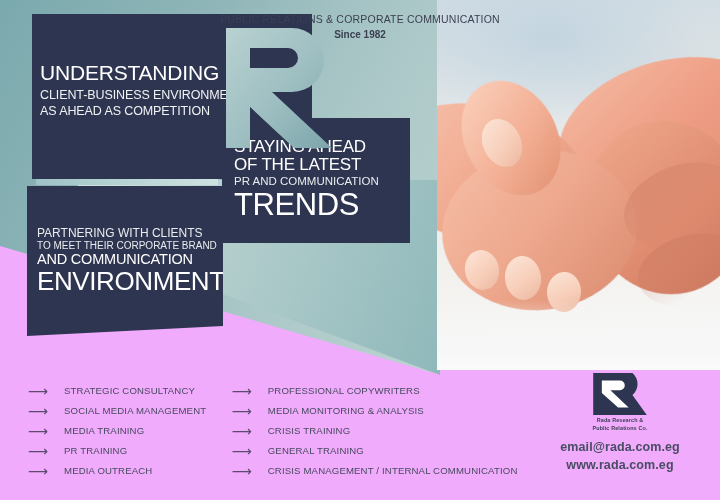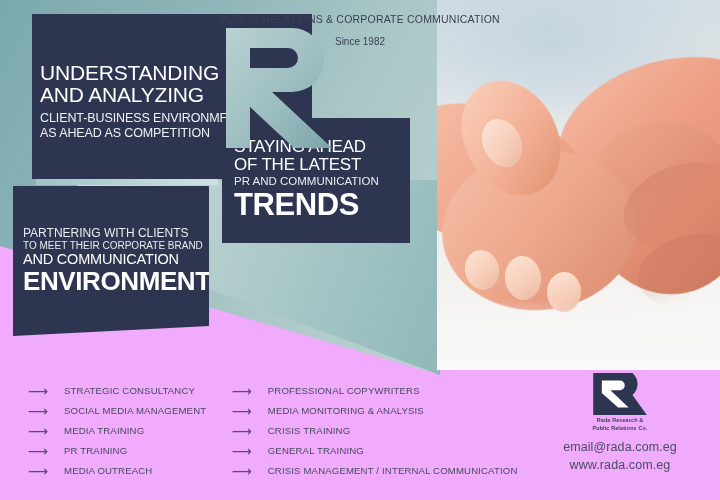--- a/index.html
+++ b/index.html
@@ -119,40 +119,40 @@
   }
   .photo-header .line1 {
     color: #3b3f52;
     font-size: 10.5px;
     letter-spacing: .2px;
     font-weight: 400;
   }
   .photo-header .line2 {
     color: #3b3f52;
     font-size: 10px;
-    margin-top: 11px;
-    font-weight: 400;
+    margin-top: 4px;
+    font-weight: 700;
   }
 
   
   .panel { position: absolute; background: #2e3550; }
 
   #panel-understanding {
     left: 32px; top: 14px;
     width: 280px; height: 165px;
     padding: 48px 0 0 8px;
   }
   .divider-line {
     position: absolute;
     left: 36px; top: 179px;
     width: 182px; height: 6px;
     background: linear-gradient(90deg, #9fc3c6 0%, #bcd6d7 60%, #cfe2e1 100%);
   }
   #panel-partnering {
-    left: 13px; top: 186px;
+    left: 27px; top: 186px;
     width: 196px; height: 150px;
     clip-path: polygon(0 0, 196px 0, 196px 140px, 0 150px);
     padding: 40px 0 0 10px;
   }
   #panel-trends {
     left: 222px; top: 118px;
     width: 188px; height: 125px;
     padding: 20px 0 0 12px;
   }
 
@@ -167,21 +167,21 @@
     color: #f0f2f4;
     font-size: 12.5px;
     line-height: 1.22;
     font-weight: 400;
     letter-spacing: -0.1px;
   }
   .h-big {
     color: #ffffff;
     font-size: 31px;
     line-height: 1.0;
-    font-weight: 700;
+    font-weight: 400;
     letter-spacing: -0.4px;
   }
   .h-mid {
     color: #ffffff;
     font-size: 17px;
     line-height: 1.08;
     font-weight: 400;
     letter-spacing: -0.2px;
   }
   .h-small {
@@ -240,20 +240,21 @@
     font-weight: bold;
     line-height: 1.3;
     letter-spacing: .15px;
     margin-top: 1px;
   }
   .contact-line {
     color: #494d63;
     font-size: 12.5px;
     line-height: 1.45;
     letter-spacing: .1px;
+    font-weight: bold;
   }
   .contact-line.first { margin-top: 6px; }
 </style>
 </head>
 <body>
 
 <div id="poster">
 
   <div class="bg-teal"></div>
   <div class="bg-teal-tri"></div>
@@ -276,21 +277,20 @@
     <div class="bottom-fade"></div>
   </div>
 
   <div class="photo-header">
     <div class="line1">PUBLIC RELATIONS &amp; CORPORATE COMMUNICATION</div>
     <div class="line2">Since 1982</div>
   </div>
 
   <div class="panel" id="panel-understanding">
     <div class="h1">UNDERSTANDING</div>
-    <div class="h1">AND ANALYZING</div>
     <div class="h2" style="margin-top:4px">CLIENT-BUSINESS ENVIRONMENT</div>
     <div class="h2">AS AHEAD AS COMPETITION</div>
   </div>
 
   <div class="divider-line"></div>
 
   <svg id="brand-monogram" viewBox="0 0 120 126">
     <defs>
       <linearGradient id="rg" x1="0" y1="0" x2="1" y2="1">
         <stop offset="0%" stop-color="#b9d1d1"></stop>

